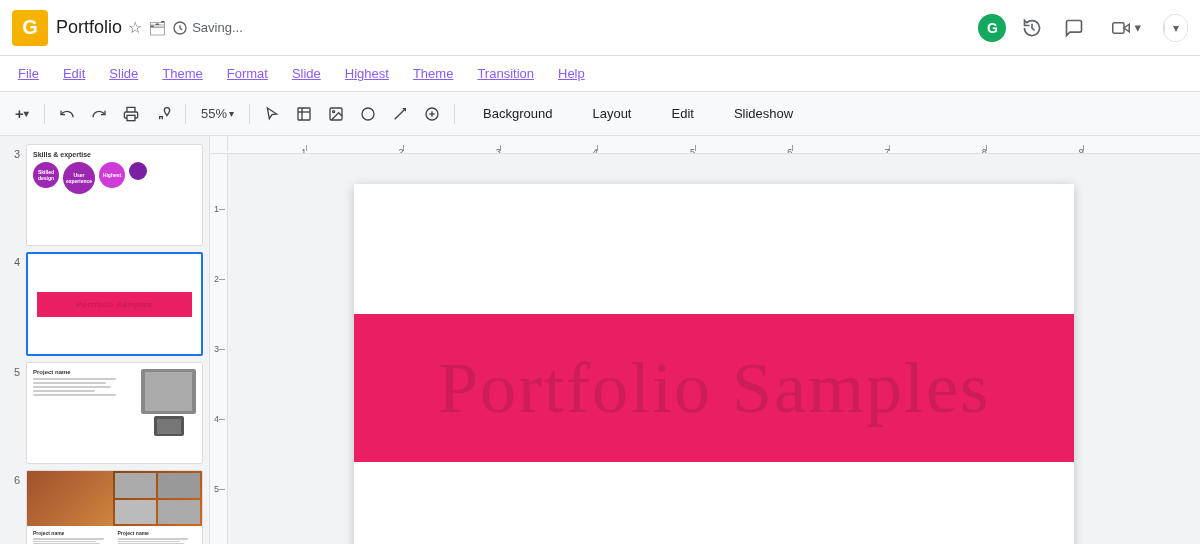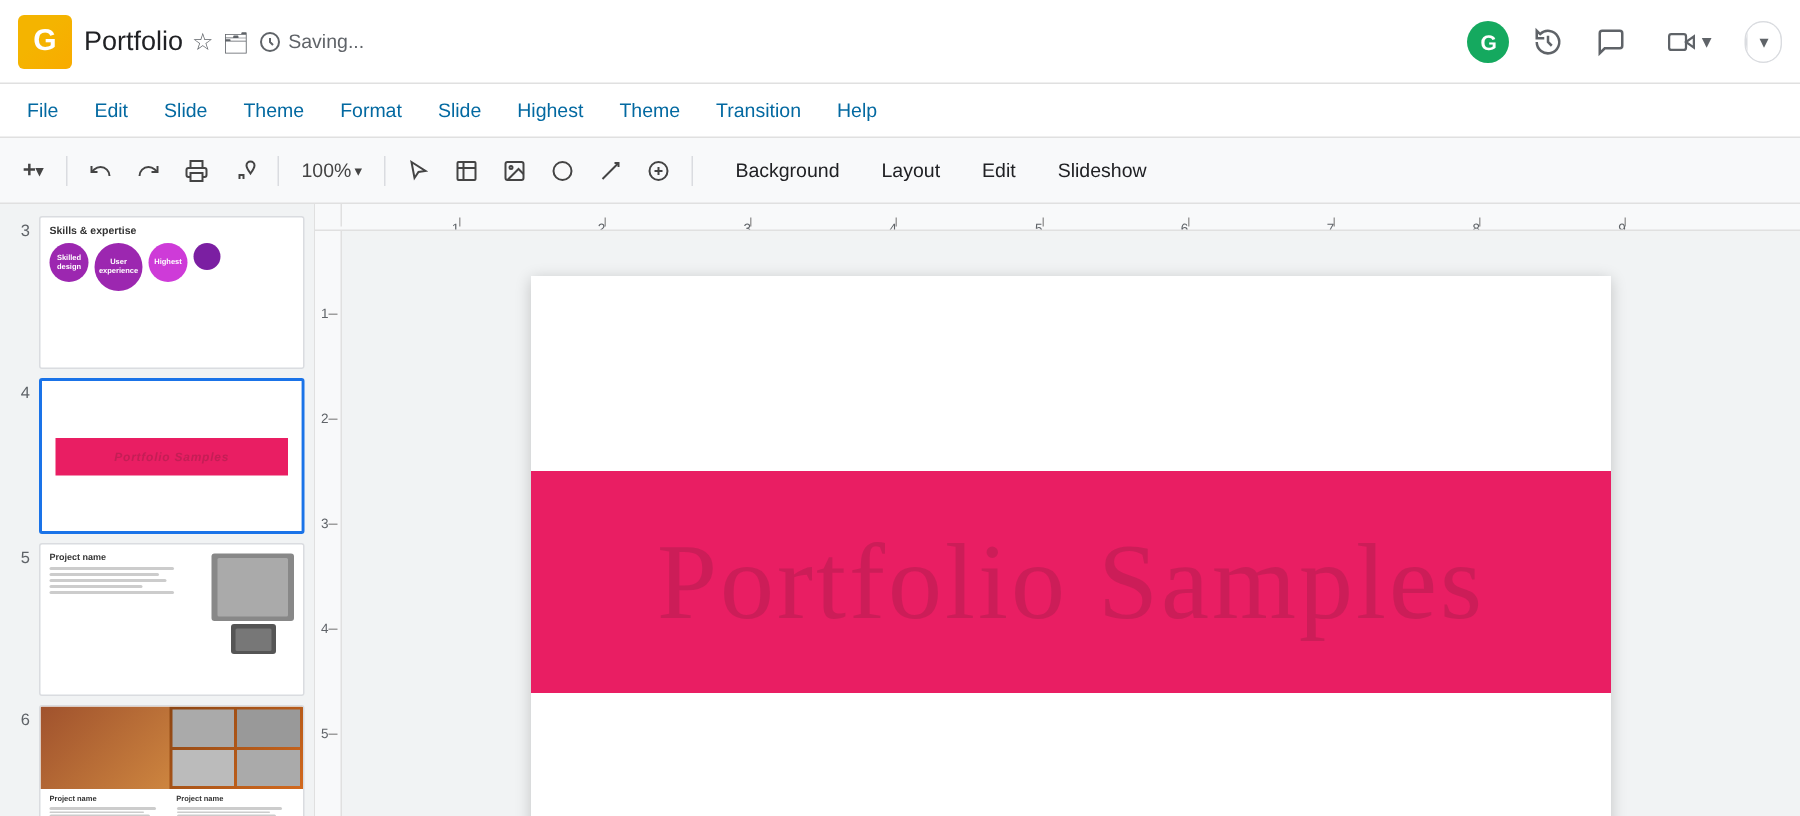--- a/index.html
+++ b/index.html
@@ -75,22 +75,22 @@
       height: 36px;
       background: #fff;
       display: flex;
       align-items: center;
       padding: 0 8px;
       gap: 4px;
       border-bottom: 1px solid #e0e0e0;
     }
     .menu-item {
       padding: 4px 10px;
-      font-size: 13px; color: #0369a1;
-      cursor: pointer; border-radius: 4px;
+      font-size: 13px; color: #8b5cf6;
+      cursor: pointer; border-radius: 4px; text-decoration: underline;
     }
 
     
     .toolbar {
       height: 44px;
       background: #f8f9fa;
       display: flex; align-items: center;
       padding: 0 8px; gap: 4px;
       border-bottom: 1px solid #e0e0e0;
     }
@@ -102,21 +102,21 @@
     }
     .toolbar-separator { width: 1px; height: 20px; background: #dadce0; margin: 0 4px; }
     .toolbar-zoom {
       display: flex; align-items: center; gap: 2px;
       padding: 2px 6px; border-radius: 4px; cursor: pointer;
       font-size: 13px; color: #444; border: 1px solid transparent;
     }
 
     .toolbar-right-btns {
       margin-left: 8px;
-      display: flex; align-items: center; gap: 4px;
+      display: flex; align-items: center; gap: 16px;
     }
     .toolbar-text-btn {
       padding: 4px 12px; border-radius: 4px; cursor: pointer;
       font-size: 13px; color: #202124; font-weight: 500;
     }
 
     
     .main-area {
       display: flex;
       flex: 1;
@@ -359,21 +359,21 @@
       </svg>
   </div>
   <div class="toolbar-btn">
     <svg width="16" height="16" viewBox="0 0 24 24" fill="none" stroke="#444" stroke-width="2">
         <path d="M2 20h.01M7 20v-4h4v4"></path>
         <path d="M22 6.5c0 2.5-4 8-4 8s-4-5.5-4-8a4 4 0 0 1 8 0z"></path>
       </svg>
   </div>
   <div class="toolbar-separator"></div>
   <div class="toolbar-zoom">
-    <span>100%</span>
+    <span>55%</span>
     <span style="font-size:10px;">▾</span>
   </div>
   <div class="toolbar-separator"></div>
   <div class="toolbar-btn">
     <svg width="16" height="16" viewBox="0 0 24 24" fill="none" stroke="#444" stroke-width="2">
         <path d="M5 3l14 9-7 1-4 6z"></path>
       </svg>
   </div>
   <div class="toolbar-btn">
     <svg width="16" height="16" viewBox="0 0 24 24" fill="none" stroke="#444" stroke-width="2">

